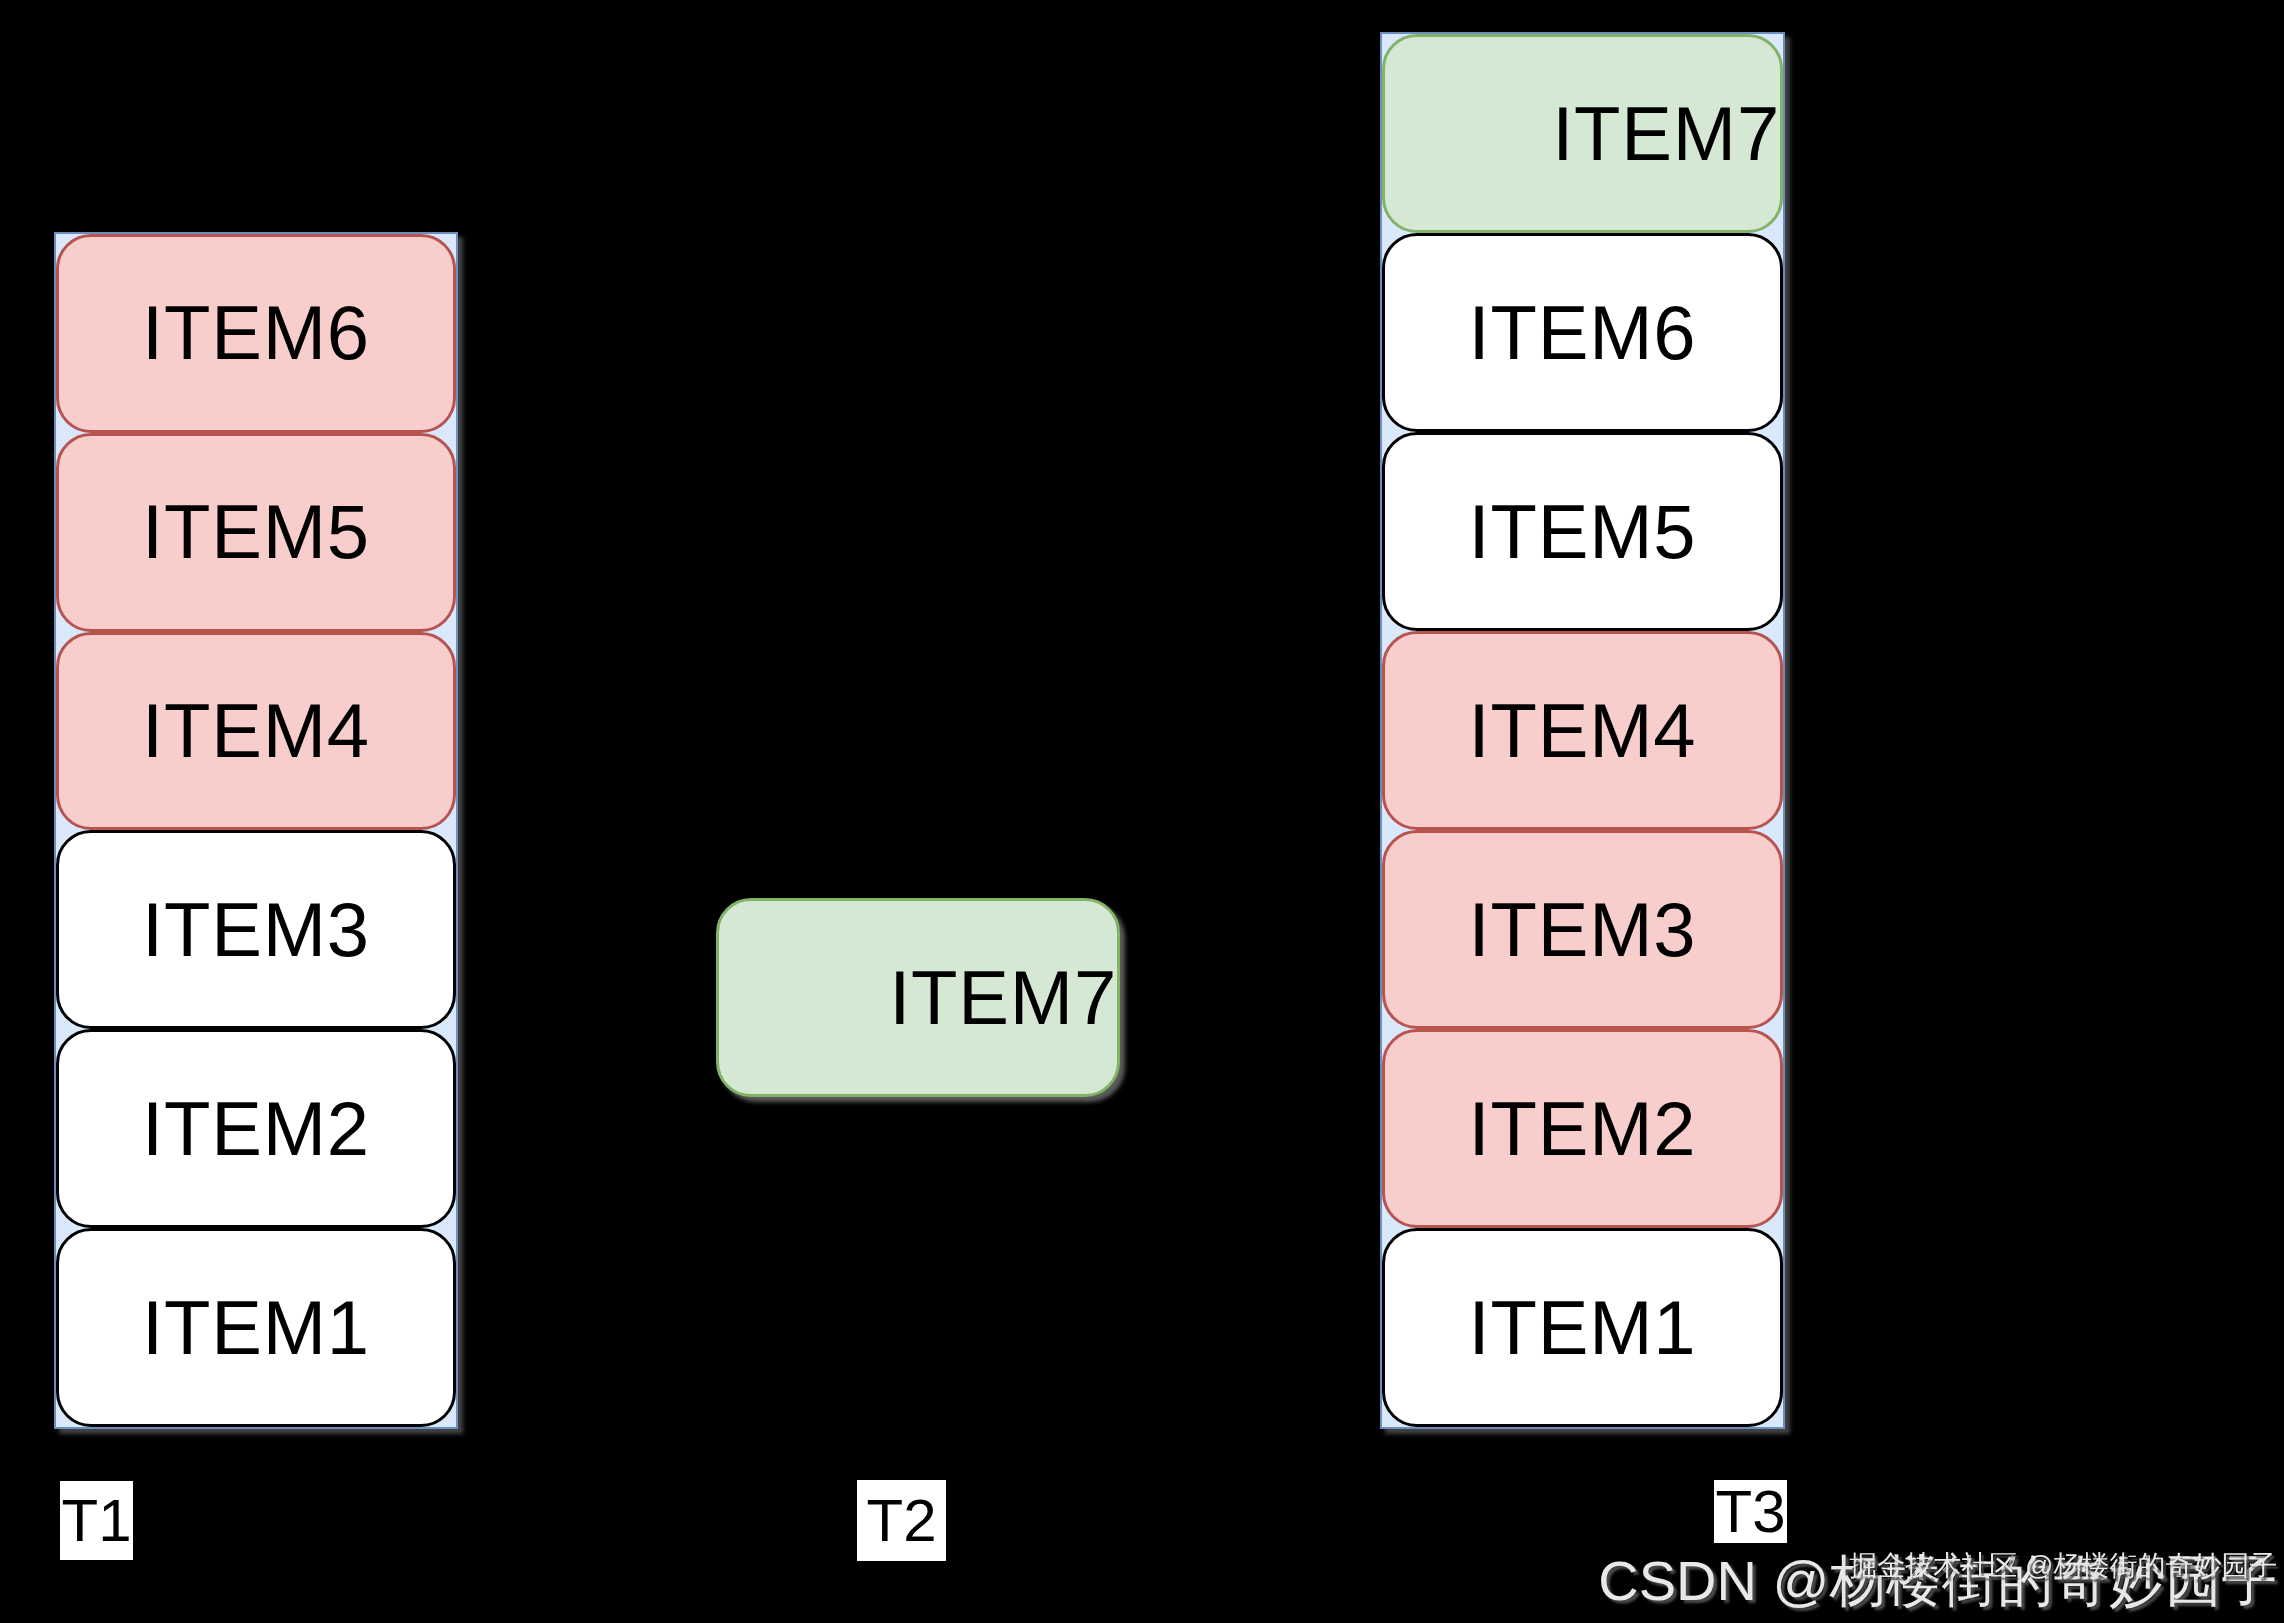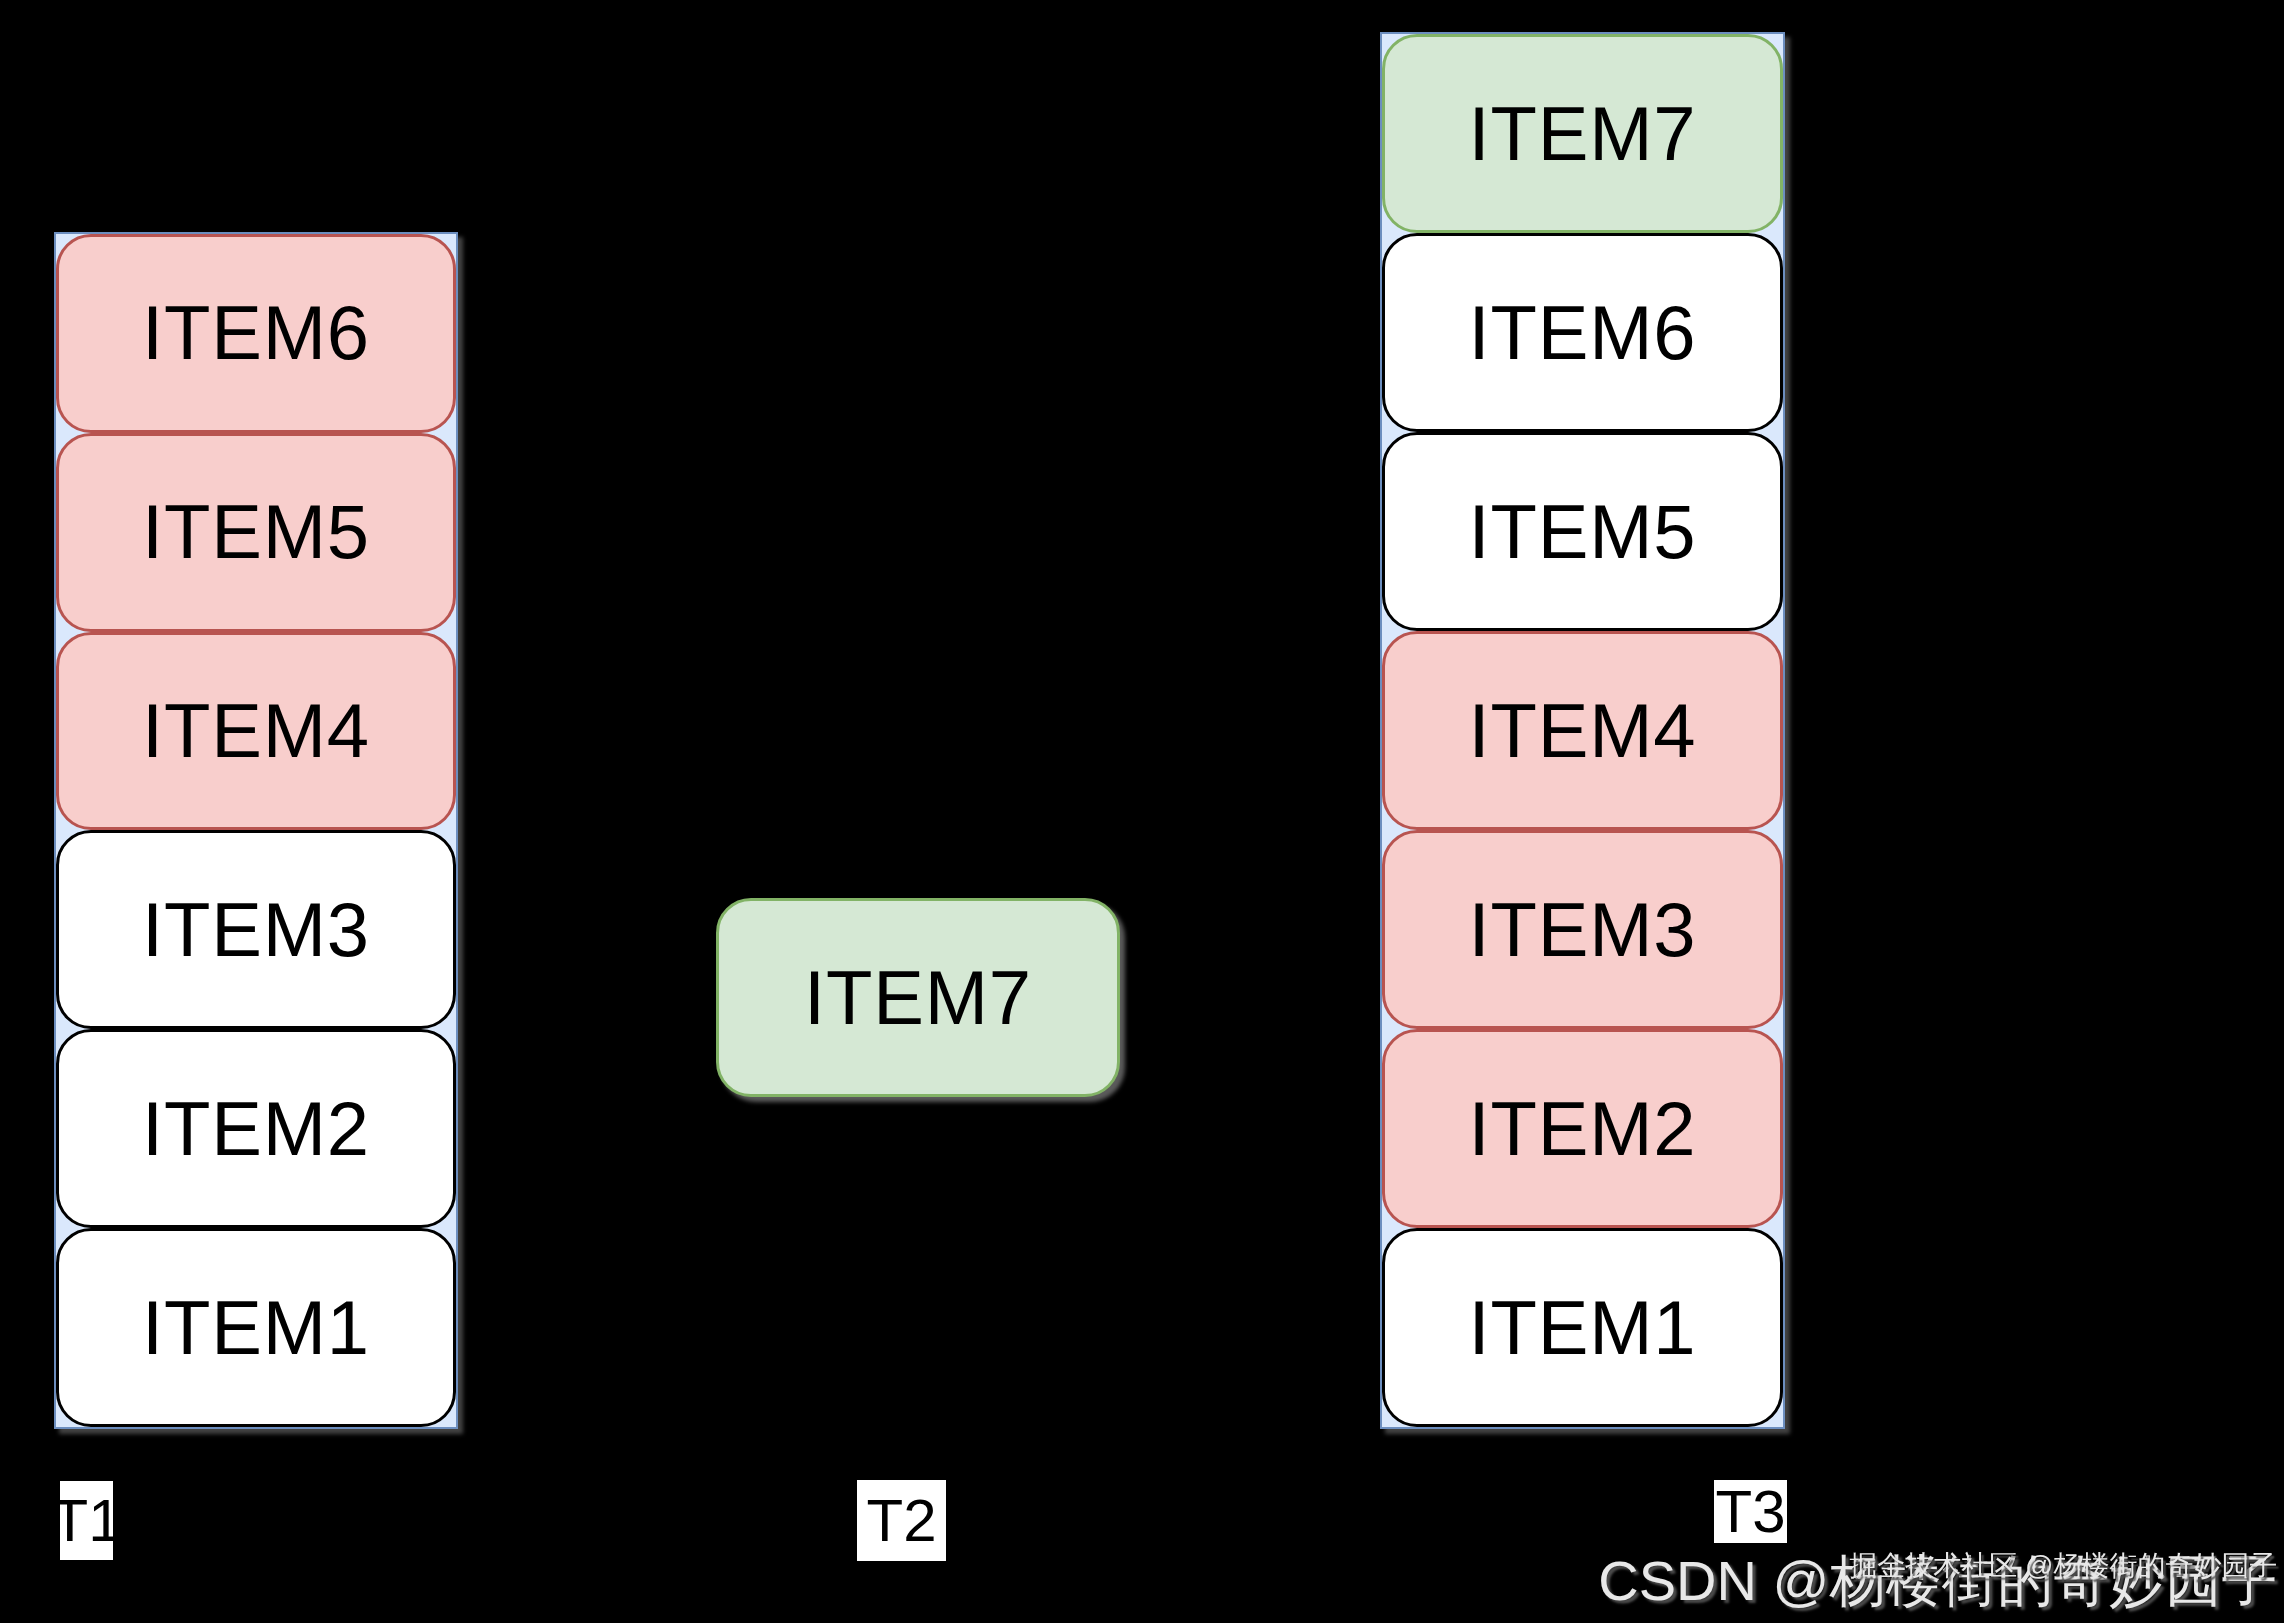--- a/index.html
+++ b/index.html
@@ -32,20 +32,21 @@
     display:flex;align-items:center;justify-content:center;
     box-shadow:5px 5px 4.1px rgba(130,130,130,0.7);
   }
   .item[data-color="pink"], .single-item[data-color="pink"]{
     background:var(--pink-fill,#f8cecc);
     border-color:var(--pink-stroke,#b85450);
   }
   .item[data-color="green"], .single-item[data-color="green"]{
     background:var(--green-fill,#d5e8d4);
     border-color:var(--green-stroke,#82b366);
+    justify-content:flex-end;
   }
   .item[data-color="white"], .single-item[data-color="white"]{
     background:var(--white-fill,#ffffff);
     border-color:var(--white-stroke,#000000);
   }
   .item-text{
     font-size:76px;
     color:var(--text,#000);
     letter-spacing:0.8px;
     line-height:1;
@@ -125,19 +126,19 @@
     <span class="item-text">ITEM3</span>
   </div>
   <div class="item" data-color="pink">
     <span class="item-text">ITEM2</span>
   </div>
   <div class="item" data-color="white">
     <span class="item-text">ITEM1</span>
   </div>
 </div>
 
-<div class="time-label" style="left:60px;top:1481px;width:53px;height:79px;">T1</div>
+<div class="time-label" style="left:60px;top:1481px;width:73px;height:79px;">T1</div>
 <div class="time-label" style="left:857px;top:1480px;width:89px;height:81px;">T2</div>
 <div class="time-label" style="left:1714px;top:1480px;width:73px;height:63px;">T3</div>
 
 <div class="watermark wm-small">掘金技术社区 @杨楼街的奇妙园子</div>
 <div class="watermark wm-large">CSDN @杨楼街的奇妙园子</div>
 
 
 </body></html>

